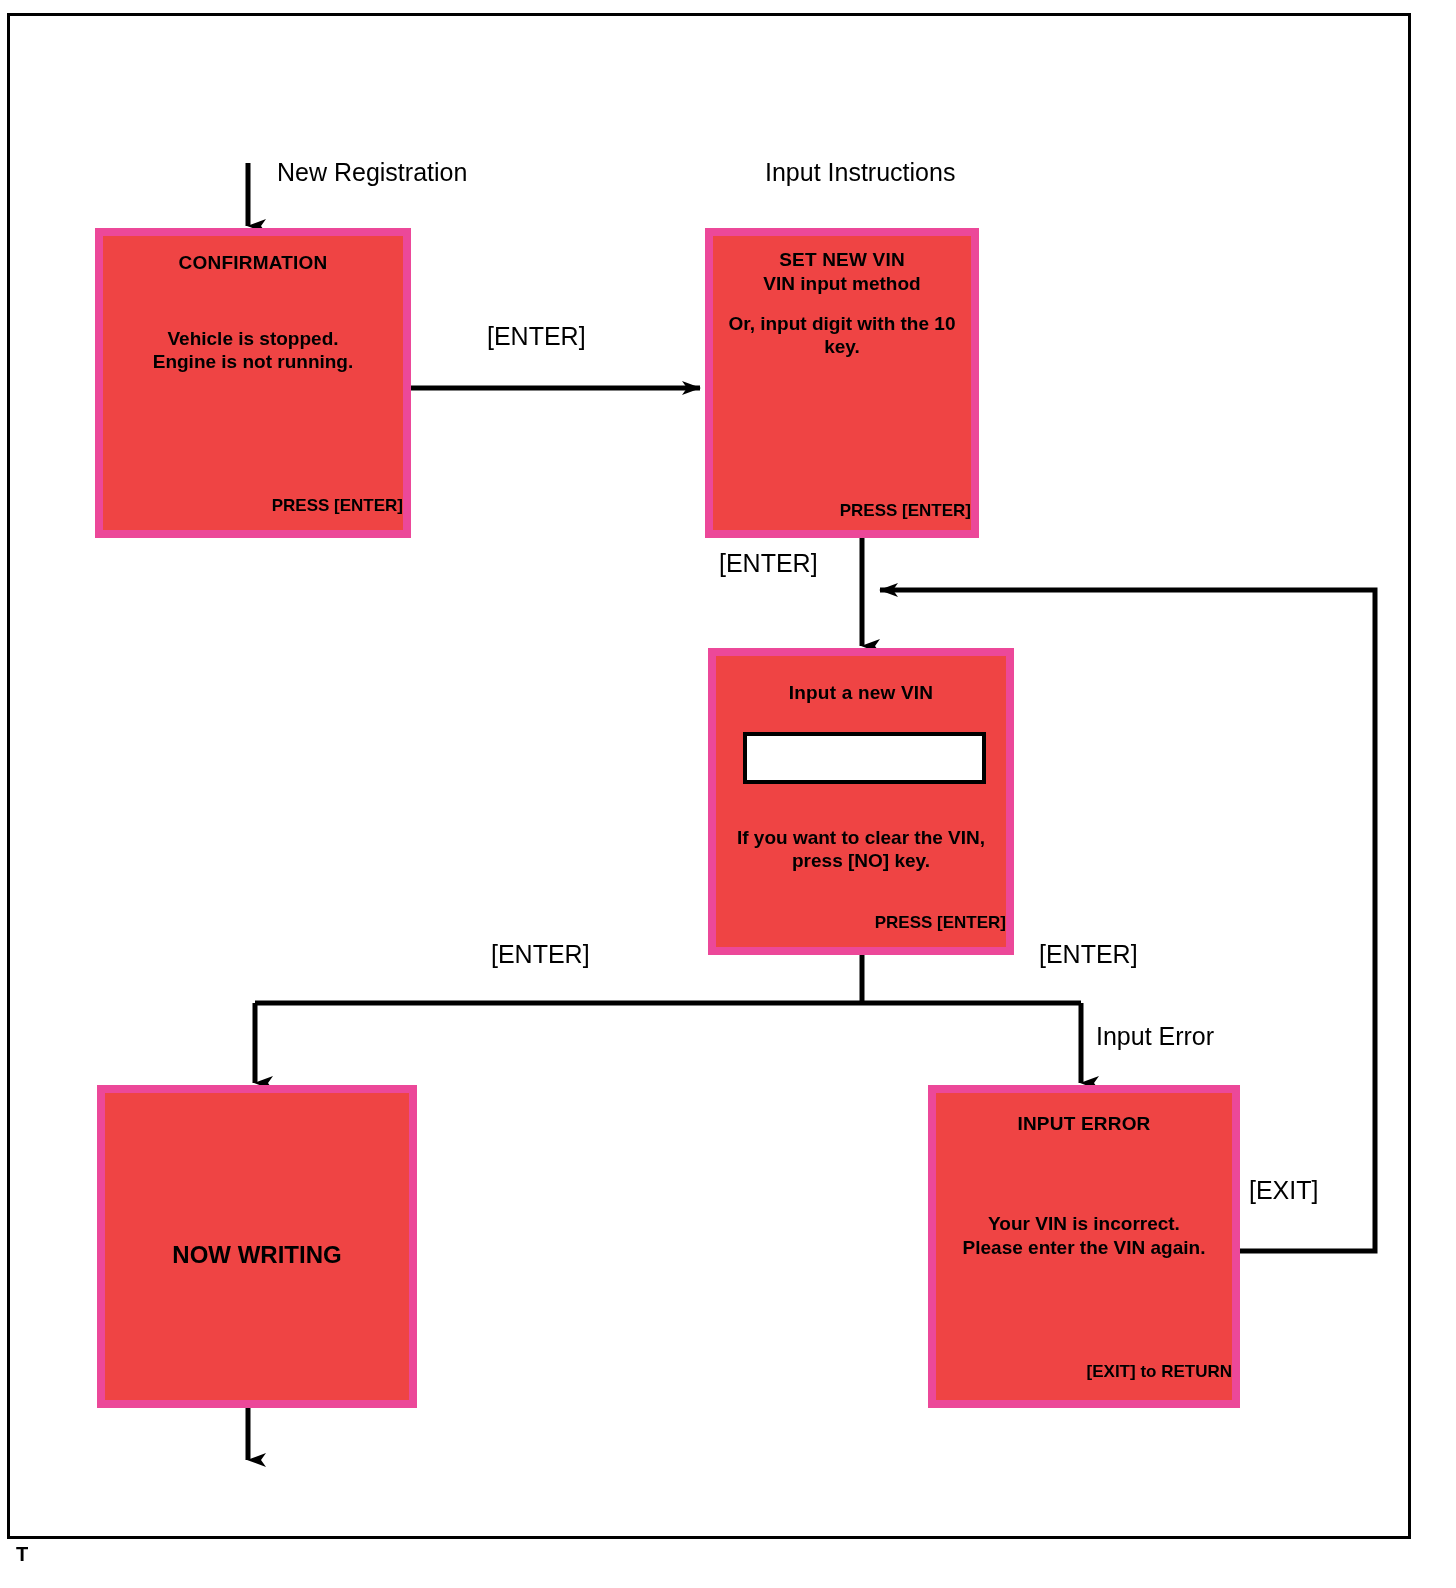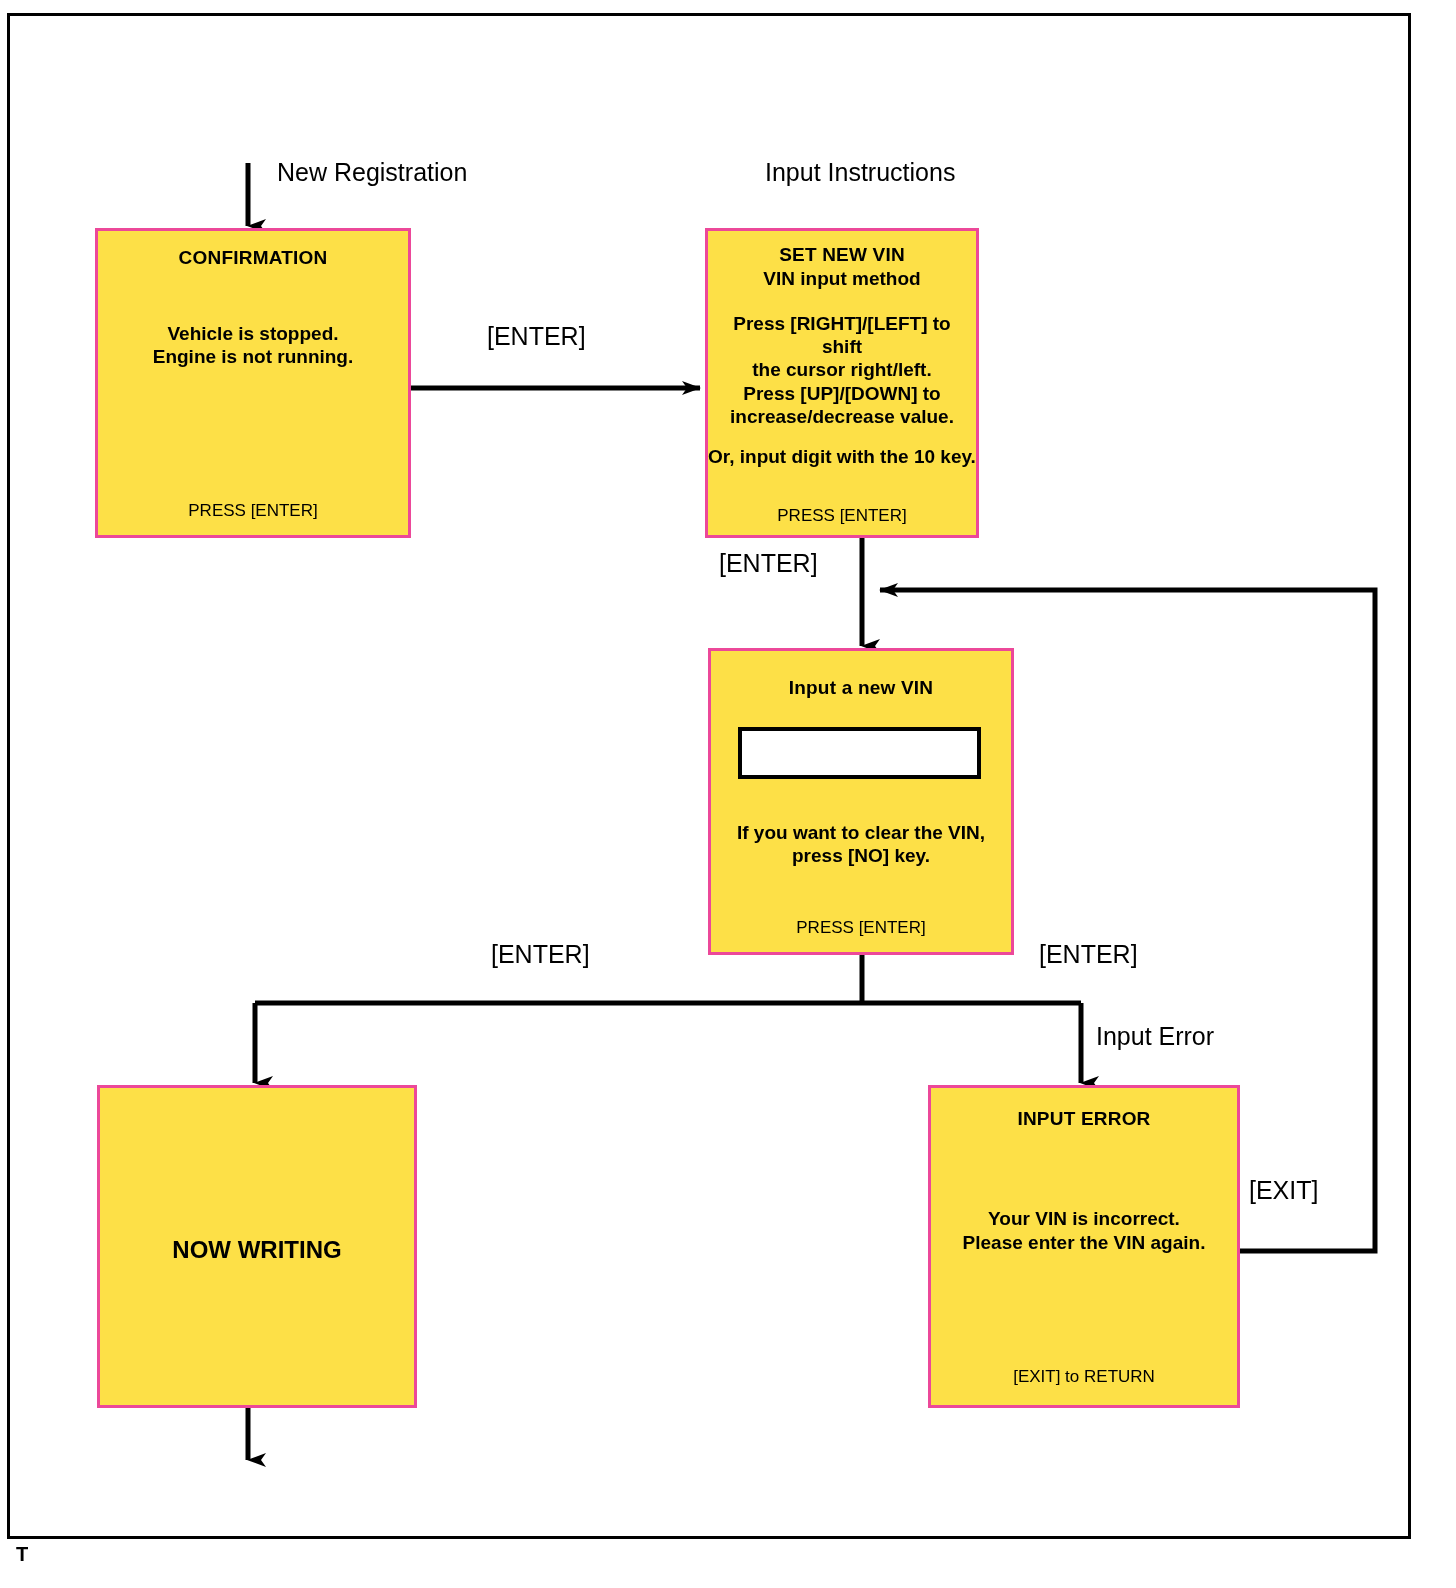--- a/index.html
+++ b/index.html
@@ -35,42 +35,43 @@
     position: absolute;
     left: 0;
     top: 0;
     width: 1456px;
     height: 1588px;
     pointer-events: none;
   }
   
   .screen-box {
     position: absolute;
-    border: 3px solid #ec4899;
+    border: 8px solid #ec4899;
     box-sizing: border-box;
-    background: #fde047;
+    background: #ef4444;
     text-align: center;
   }
   .screen-title {
     font-weight: bold;
     font-size: 19px;
     letter-spacing: 0.2px;
     white-space: nowrap;
   }
   .screen-line {
     font-weight: bold;
     font-size: 19px;
     line-height: 1.22;
   }
   .screen-footer {
-    font-weight: normal;
+    font-weight: bold;
     font-size: 17px;
     position: absolute;
     left: 0;
     right: 0;
+    text-align: right;
   }
   
   #box-confirmation {
     left: 95px;
     top: 228px;
     width: 316px;
     height: 310px;
   }
   #box-confirmation .screen-title {
     margin-top: 16px;
@@ -253,26 +254,20 @@
     <div class="conf-body">
       <div class="screen-line">Vehicle is stopped.</div>
       <div class="screen-line">Engine is not running.</div>
     </div>
     <div class="screen-footer">PRESS [ENTER]</div>
   </div>
 
   <div class="screen-box" id="box-setvin">
     <div class="screen-title">SET NEW VIN</div>
     <div class="sv-sub">VIN input method</div>
-    <div class="sv-block1">
-      <div class="screen-line">Press [RIGHT]/[LEFT] to shift</div>
-      <div class="screen-line">the cursor right/left.</div>
-      <div class="screen-line">Press [UP]/[DOWN]  to</div>
-      <div class="screen-line">increase/decrease value.</div>
-    </div>
     <div class="sv-block2">
       <div class="screen-line">Or, input digit with the 10 key.</div>
     </div>
     <div class="screen-footer">PRESS [ENTER]</div>
   </div>
 
   <div class="screen-box" id="box-inputvin">
     <div class="screen-title">Input a new VIN</div>
     <div id="vin-field"></div>
     <div class="iv-hint">

